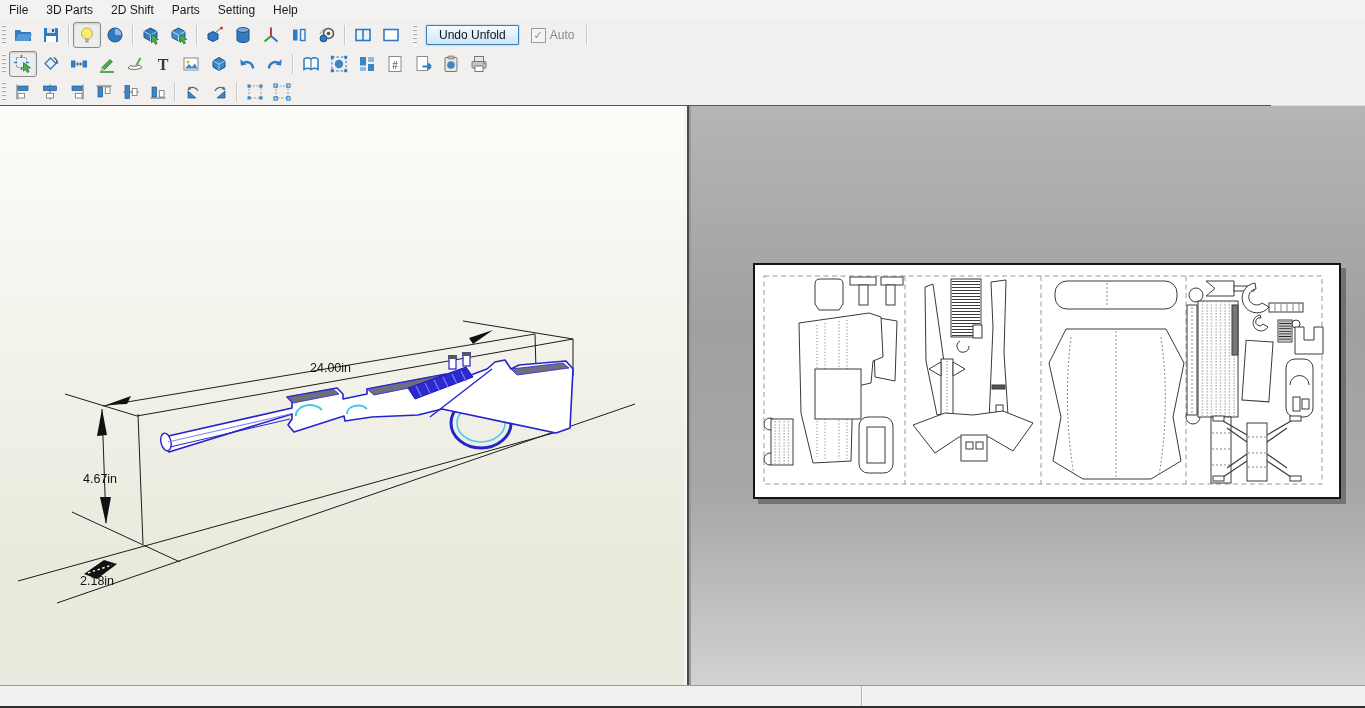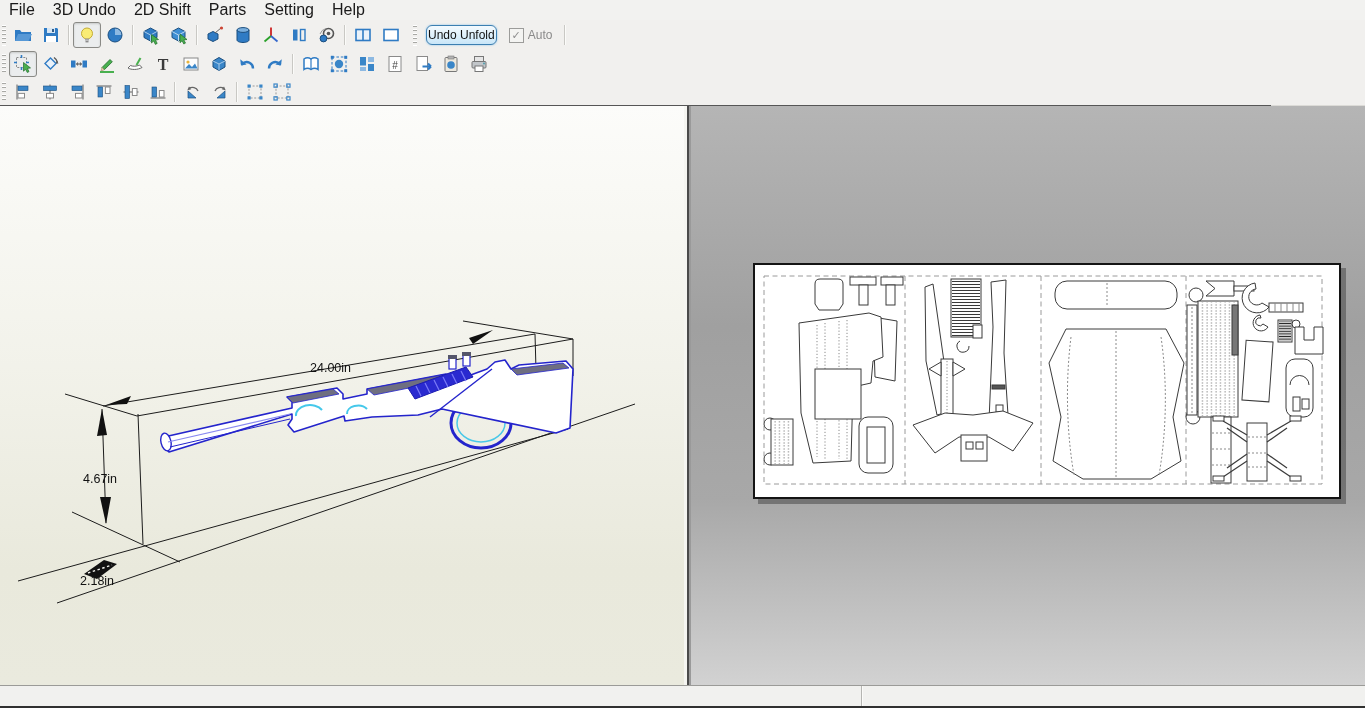--- a/index.html
+++ b/index.html
@@ -1,36 +1,36 @@
 <!DOCTYPE html>
 <html><head>
 <meta charset="utf-8">
 <style>
   html,body{margin:0;padding:0;width:1365px;height:708px;overflow:hidden;
     font-family:"Liberation Sans","DejaVu Sans",sans-serif;background:#f0f0ee;}
   
   .menubar{position:absolute;left:0;top:0;width:1365px;height:20px;background:#f2f2f0;
-    border-bottom:1px solid #d9d9d5;display:flex;align-items:center;font-size:16px;color:#1a1a1a;}
+    border-bottom:1px solid #d9d9d5;display:flex;align-items:center;font-size:12px;color:#1a1a1a;}
   .menu-item{padding:2px 9px;cursor:default;}
   
   .tbrow{position:absolute;left:0;width:1365px;background:#f1f0ee;border-bottom:1px solid #dcdbd7;
     display:flex;align-items:center;}
   .tb1{top:20px;height:30px;}
   .tb2{top:50px;height:28px;}
   .tb3{top:78px;height:27px;}
   .grip{width:4px;height:70%;margin:0 3px 0 2px;
     background:repeating-linear-gradient(180deg,#ffffff 0 1px,#a8a8a4 1px 2px,transparent 2px 4px);}
   .tbtn{width:26px;height:24px;display:flex;align-items:center;justify-content:center;
     border:1px solid transparent;border-radius:3px;flex:0 0 auto;}
   .tb3 .tbtn{width:25px;height:22px;}
   .tbtn.pressed{border-color:#8a8a86;background:#ebedee;
     box-shadow:inset 0 1px 2px rgba(0,0,0,.15);}
   .sep{width:1px;height:20px;background:#c9c8c4;border-right:1px solid #fbfbf9;margin:0 3px;flex:0 0 auto;}
-  .undo-unfold{margin-left:6px;height:20px;padding:0 1px;font-size:12px;color:#111;
-    border:1px solid #3c7fb1;border-radius:6px;
+  .undo-unfold{margin-left:6px;height:20px;padding:0 12px;font-size:12px;color:#111;
+    border:1px solid #3c7fb1;border-radius:1px;
     background:linear-gradient(180deg,#f4fafe 0%,#e2f2fc 45%,#c9e6f8 100%);
     box-shadow:0 0 2px #7ab8e8;}
   .auto-wrap{display:flex;align-items:center;margin-left:12px;color:#8a8a8a;font-size:12px;}
   .auto-box{width:13px;height:13px;border:1px solid #9c9c9a;background:#f4f4f2;margin-right:4px;
     display:flex;align-items:center;justify-content:center;font-size:11px;color:#8d8d8d;line-height:1;}
   
   .workspace{position:absolute;left:0;top:105px;width:1271px;height:580px;border-top:1px solid #565656;box-sizing:border-box;}
   .pane3d{position:absolute;left:0;top:0;width:684px;height:579px;
     background:linear-gradient(180deg,#fcfcfa 0%,#f2f2ea 45%,#e9e9dc 80%,#eaeade 100%);}
   .splitter{position:absolute;left:684px;top:0;width:7px;height:579px;
@@ -47,21 +47,21 @@
   .status-div{position:absolute;left:861px;top:0;width:1px;height:21px;background:#b5b5b2;border-right:1px solid #fbfbf9;}
   .status-right{position:absolute;left:862px;right:70px;top:3px;text-align:center;white-space:nowrap;}
   .bottomstrip{position:absolute;left:0;top:706px;width:1365px;height:2px;background:#303030;}
   svg{display:block;}
 </style>
 </head>
 <body>
 
 <div class="menubar">
   <span class="menu-item">File</span>
-  <span class="menu-item">3D Undo</span>
+  <span class="menu-item">3D Parts</span>
   <span class="menu-item">2D Shift</span>
   <span class="menu-item">Parts</span>
   <span class="menu-item">Setting</span>
   <span class="menu-item">Help</span>
 </div>
 
 <div class="tbrow tb1">
   <div class="grip"></div>
 
   <div class="tbtn">

